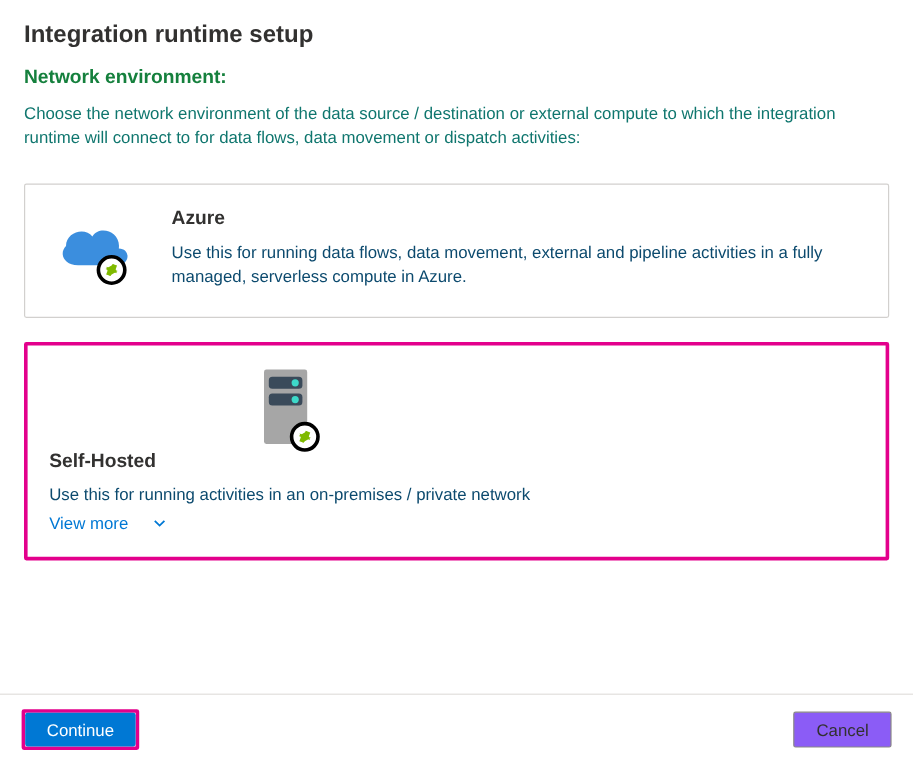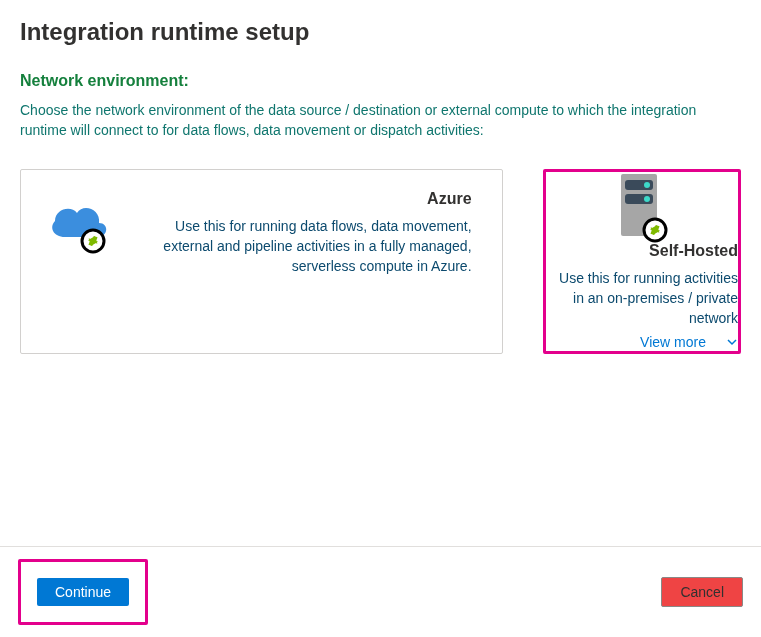--- a/index.html
+++ b/index.html
@@ -5,24 +5,24 @@
     * { box-sizing: border-box; margin: 0; padding: 0; }
     body {
       font-family: "Segoe UI", -apple-system, sans-serif;
       color: #323130;
       width: 761px;
       height: 637px;
       position: relative;
       background: #fff;
     }
     .container { padding: 18px 20px 0 20px; }
-    .page-title { font-size: 24px; font-weight: 600; color: #323130; margin-bottom: 26px; }
+    .page-title { font-size: 20px; font-weight: 600; color: #323130; margin-bottom: 15px; }
     .section-title { font-size: 16px; font-weight: 600; color: #15803d; margin-bottom: 10px; }
     .section-desc { font-size: 14px; color: #0f766e; line-height: 1.45; margin-bottom: 28px; max-width: 720px; }
-    .card-list { display: flex; gap: 20px; text-align: right; }
+    .card-list { display: flex; flex-direction: column; gap: 20px; }
     .card {
       border: 1px solid #d2d0ce;
       border-radius: 2px;
       padding: 20px 30px 20px 22px;
       display: flex;
       gap: 30px;
       align-items: flex-start;
       cursor: pointer;
       background: #fff;
     }
@@ -37,23 +37,23 @@
     .card .card-desc { font-size: 14px; color: #0c4a6e; line-height: 1.45; }
     .view-more-link { display: inline-flex; align-items: center; gap: 20px; color: #0078d4; font-size: 14px; margin-top: 6px; cursor: pointer; }
     .chevron { display:inline-block; }
     .footer {
       position: absolute; left: 0; right: 0; bottom: 0;
       border-top: 1px solid #e1dfdd;
       padding: 12px 18px 12px 18px;
       display: flex; justify-content: space-between; align-items: center;
     }
     .btn { font-family: inherit; font-size: 14px; padding: 6px 18px; border-radius: 2px; cursor: pointer; min-width: 80px; }
-    .btn-primary-wrap { border: 3px solid #e3008c; padding: 16px; display:inline-block; border-radius:2px;}
+    .btn-primary-wrap { border: 3px solid #e3008c; padding: 0; display:inline-block; border-radius:2px;}
     .btn-primary { background: #0078d4; color: #fff; border: none; }
-    .btn-secondary { background: #ef4444; color: #323130; border: 1px solid #8a8886; }
+    .btn-secondary { background: #8b5cf6; color: #323130; border: 1px solid #8a8886; }
     
     svg { display:block; }
   </style>
 </head>
 <body>
 
 <div class="container">
   <h1 class="page-title">Integration runtime setup</h1>
 
   <h2 class="section-title">Network environment:</h2>
@@ -71,21 +71,21 @@
             <path d="M-5 -1 L-1 -1 L-1 -5 L3 -5 L3 -1 L5 -1 L0 5 Z" fill="#7fba00" transform="rotate(200)"></path>
           </g>
         </svg>
       </div>
       <div class="card-body">
         <div class="card-title">Azure</div>
         <div class="card-desc">Use this for running data flows, data movement, external and pipeline activities in a fully managed, serverless compute in Azure.</div>
       </div>
     </div>
 
-    <div class="card selected-outer" style="padding:0;margin-left:20px;">
+    <div class="card selected-outer" style="padding:18px;">
       <div class="selected-inner">
         <div class="icon-wrap">
           <svg width="70" height="74" viewBox="0 0 70 74">
             <rect x="14" y="4" width="36" height="62" rx="2" fill="#a6a6a6"></rect>
             <rect x="14" y="4" width="36" height="62" rx="2" fill="none" stroke="#8a8886" stroke-width="0"></rect>
             <rect x="18" y="10" width="28" height="10" rx="3" fill="#3a4a5a"></rect>
             <circle cx="40" cy="15" r="3" fill="#3dd9c9"></circle>
             <rect x="18" y="24" width="28" height="10" rx="3" fill="#3a4a5a"></rect>
             <circle cx="40" cy="29" r="3" fill="#3dd9c9"></circle>
             <circle cx="48" cy="60" r="11" fill="#ffffff" stroke="#000" stroke-width="3"></circle>

